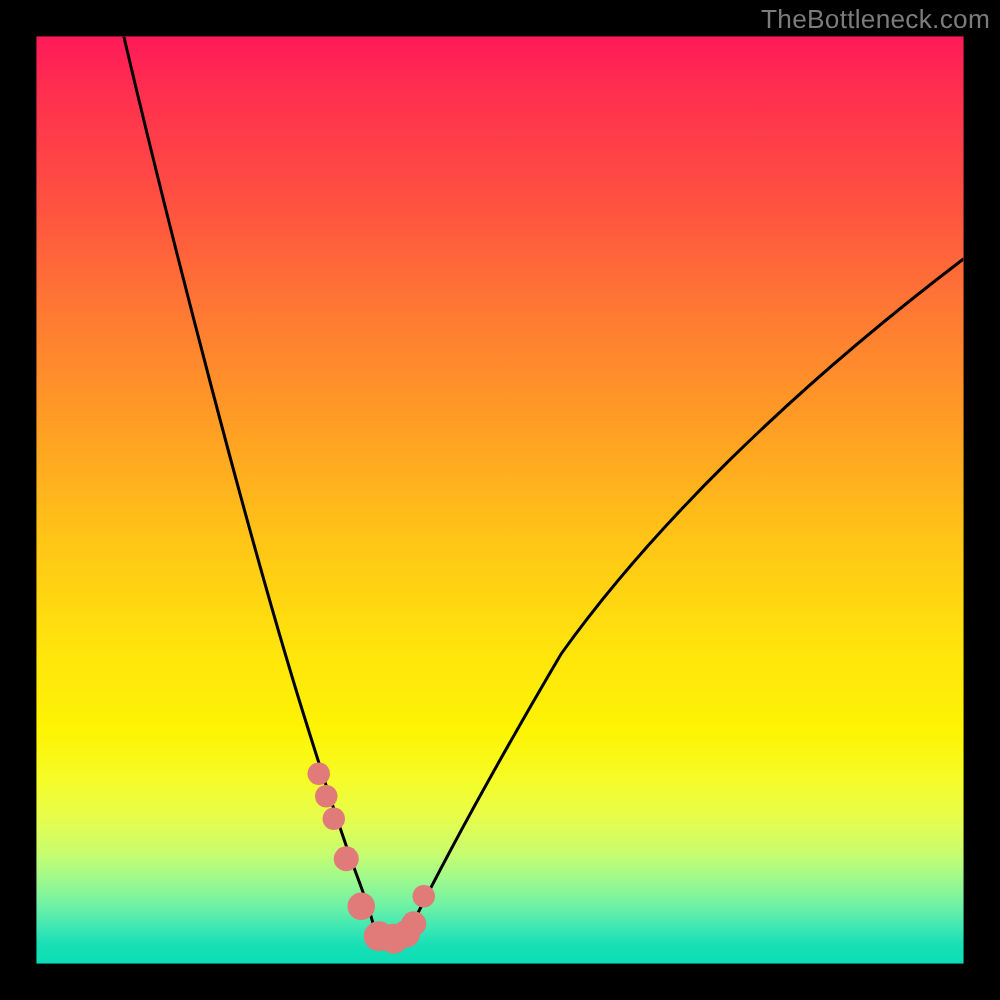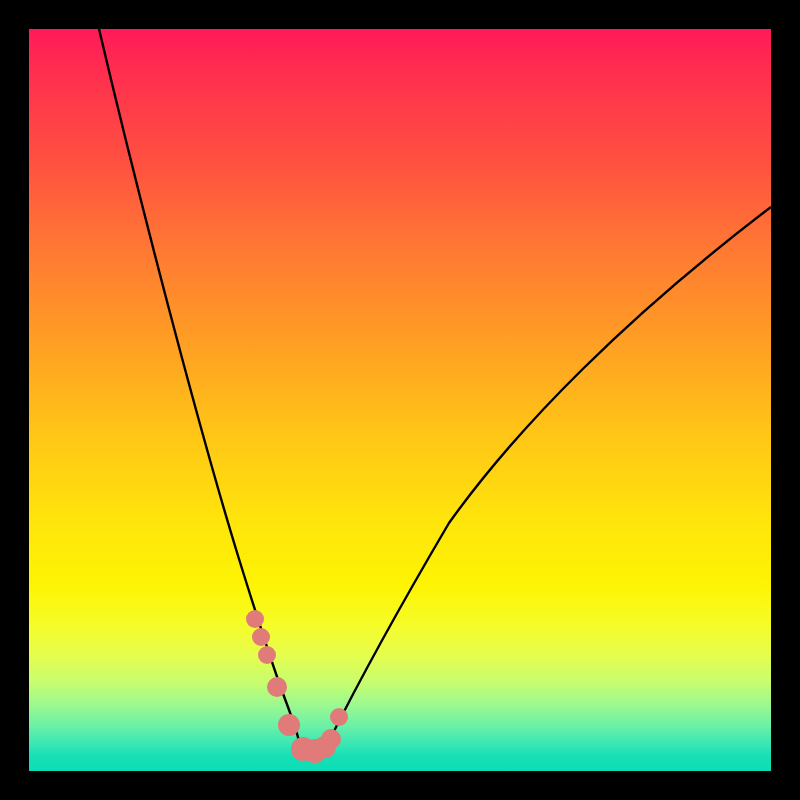--- a/index.html
+++ b/index.html
@@ -93,13 +93,14 @@
         <circle cx="260" cy="696" r="11"></circle>
         <circle cx="274" cy="720" r="12"></circle>
         <circle cx="286" cy="722" r="12"></circle>
         <circle cx="296" cy="718" r="11"></circle>
         <circle cx="302" cy="710" r="10"></circle>
         <circle cx="310" cy="688" r="9"></circle>
       </g>
     </svg>
   </div>
 
+  <div class="watermark">TheBottleneck.com</div>
 </div>
 
 </body></html>

